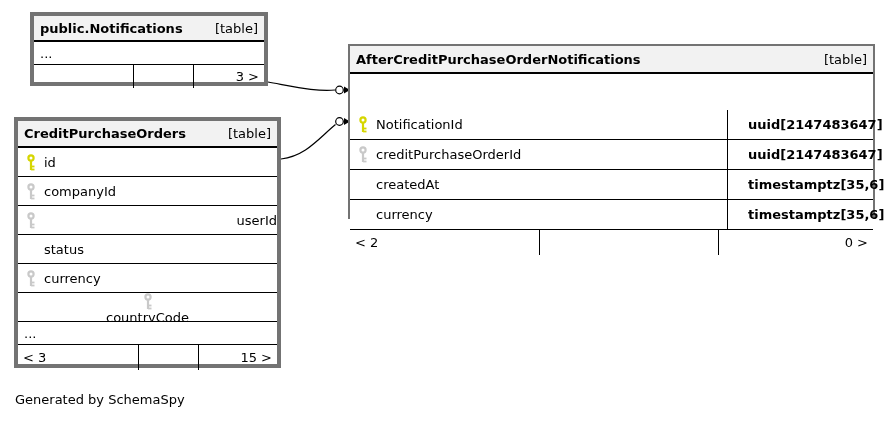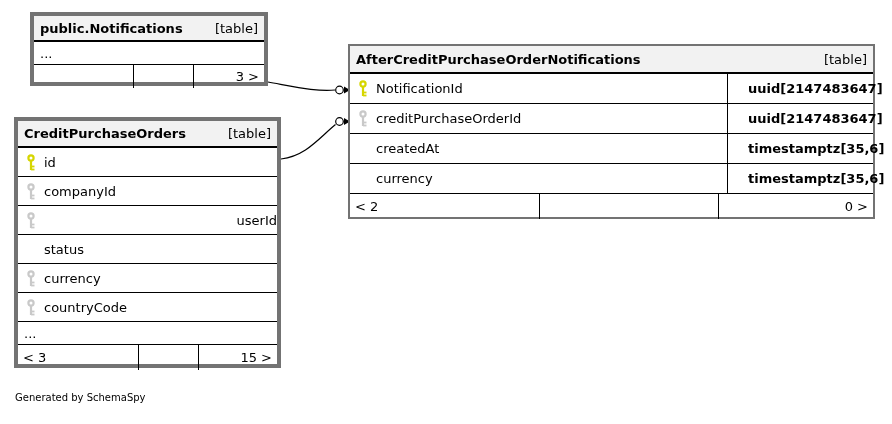--- a/index.html
+++ b/index.html
@@ -37,21 +37,21 @@
   .dotsrow { display:flex; align-items:center; padding-left:6px; border-bottom:1px solid #000; box-sizing:border-box; flex:none; }
   .footer { display:flex; flex:none; align-items:stretch; }
   .fcell {
     display:flex; align-items:center; box-sizing:border-box;
     border-right:1px solid #000; padding:0 5px; white-space:nowrap;
   }
   .fcell:last-child { border-right:none; justify-content:flex-end; }
   .key-pk { color:#d6d600; }
   .key-idx { color:#c9c9c9; }
   .keyicon { display:block; }
-  .caption { position:absolute; left:15px; top:392px; font-size:10px; }
+  .caption { position:absolute; left:15px; top:392px; font-size:13px; }
 </style>
 </head>
 <body>
 
 <div class="canvas">
 
   <svg class="overlay" width="892" height="424" viewBox="0 0 892 424">
     <path d="M 268 82 C 296 87, 318 92, 335 90" fill="none" stroke="#000" stroke-width="1.2"></path>
     <circle cx="339.5" cy="90" r="3.8" fill="#fff" stroke="#000" stroke-width="1.2"></circle>
     <path d="M 344 86.4 L 350 90 L 344 93.6 Z" fill="#000"></path>
@@ -119,21 +119,21 @@
       <span class="keycell key-idx">
         <svg class="keyicon" width="10" height="17" viewBox="0 0 10 17">
             <circle cx="5" cy="4" r="2.6" fill="none" stroke="currentColor" stroke-width="2.2"></circle>
             <line x1="5" y1="6.5" x2="5" y2="16" stroke="currentColor" stroke-width="2.2"></line>
             <line x1="5" y1="12.5" x2="8.5" y2="12.5" stroke="currentColor" stroke-width="1.8"></line>
             <line x1="5" y1="15.5" x2="8.5" y2="15.5" stroke="currentColor" stroke-width="1.8"></line>
           </svg>
       </span>
       <span class="colname">currency</span>
     </div>
-    <div class="crow" style="height:29px;">
+    <div class="crow" style="height:29px;flex-direction:column;">
       <span class="keycell key-idx">
         <svg class="keyicon" width="10" height="17" viewBox="0 0 10 17">
             <circle cx="5" cy="4" r="2.6" fill="none" stroke="currentColor" stroke-width="2.2"></circle>
             <line x1="5" y1="6.5" x2="5" y2="16" stroke="currentColor" stroke-width="2.2"></line>
             <line x1="5" y1="12.5" x2="8.5" y2="12.5" stroke="currentColor" stroke-width="1.8"></line>
             <line x1="5" y1="15.5" x2="8.5" y2="15.5" stroke="currentColor" stroke-width="1.8"></line>
           </svg>
       </span>
       <span class="colname">countryCode</span>
     </div>
@@ -143,21 +143,21 @@
       <div class="fcell" style="width:60px;"></div>
       <div class="fcell" style="flex:1;">15 &gt;</div>
     </div>
   </div>
 
   <div class="tbl focus" style="left:348px; top:44px; width:527px; height:175px;">
     <div class="tbl-header" style="height:28px;">
       <span class="tname">AfterCreditPurchaseOrderNotifications</span>
       <span class="ttag">[table]</span>
     </div>
-    <div class="crow" style="height:30px;">
+    <div class="crow" style="height:30px;margin-top:36px;">
       <span class="keycell key-pk">
         <svg class="keyicon" width="10" height="17" viewBox="0 0 10 17">
             <circle cx="5" cy="4" r="2.6" fill="none" stroke="currentColor" stroke-width="2.2"></circle>
             <line x1="5" y1="6.5" x2="5" y2="16" stroke="currentColor" stroke-width="2.2"></line>
             <line x1="5" y1="12.5" x2="8.5" y2="12.5" stroke="currentColor" stroke-width="1.8"></line>
             <line x1="5" y1="15.5" x2="8.5" y2="15.5" stroke="currentColor" stroke-width="1.8"></line>
           </svg>
       </span>
       <span class="colname">NotificationId</span>
       <span class="coltype" style="width:146px;">uuid[2147483647]</span>

